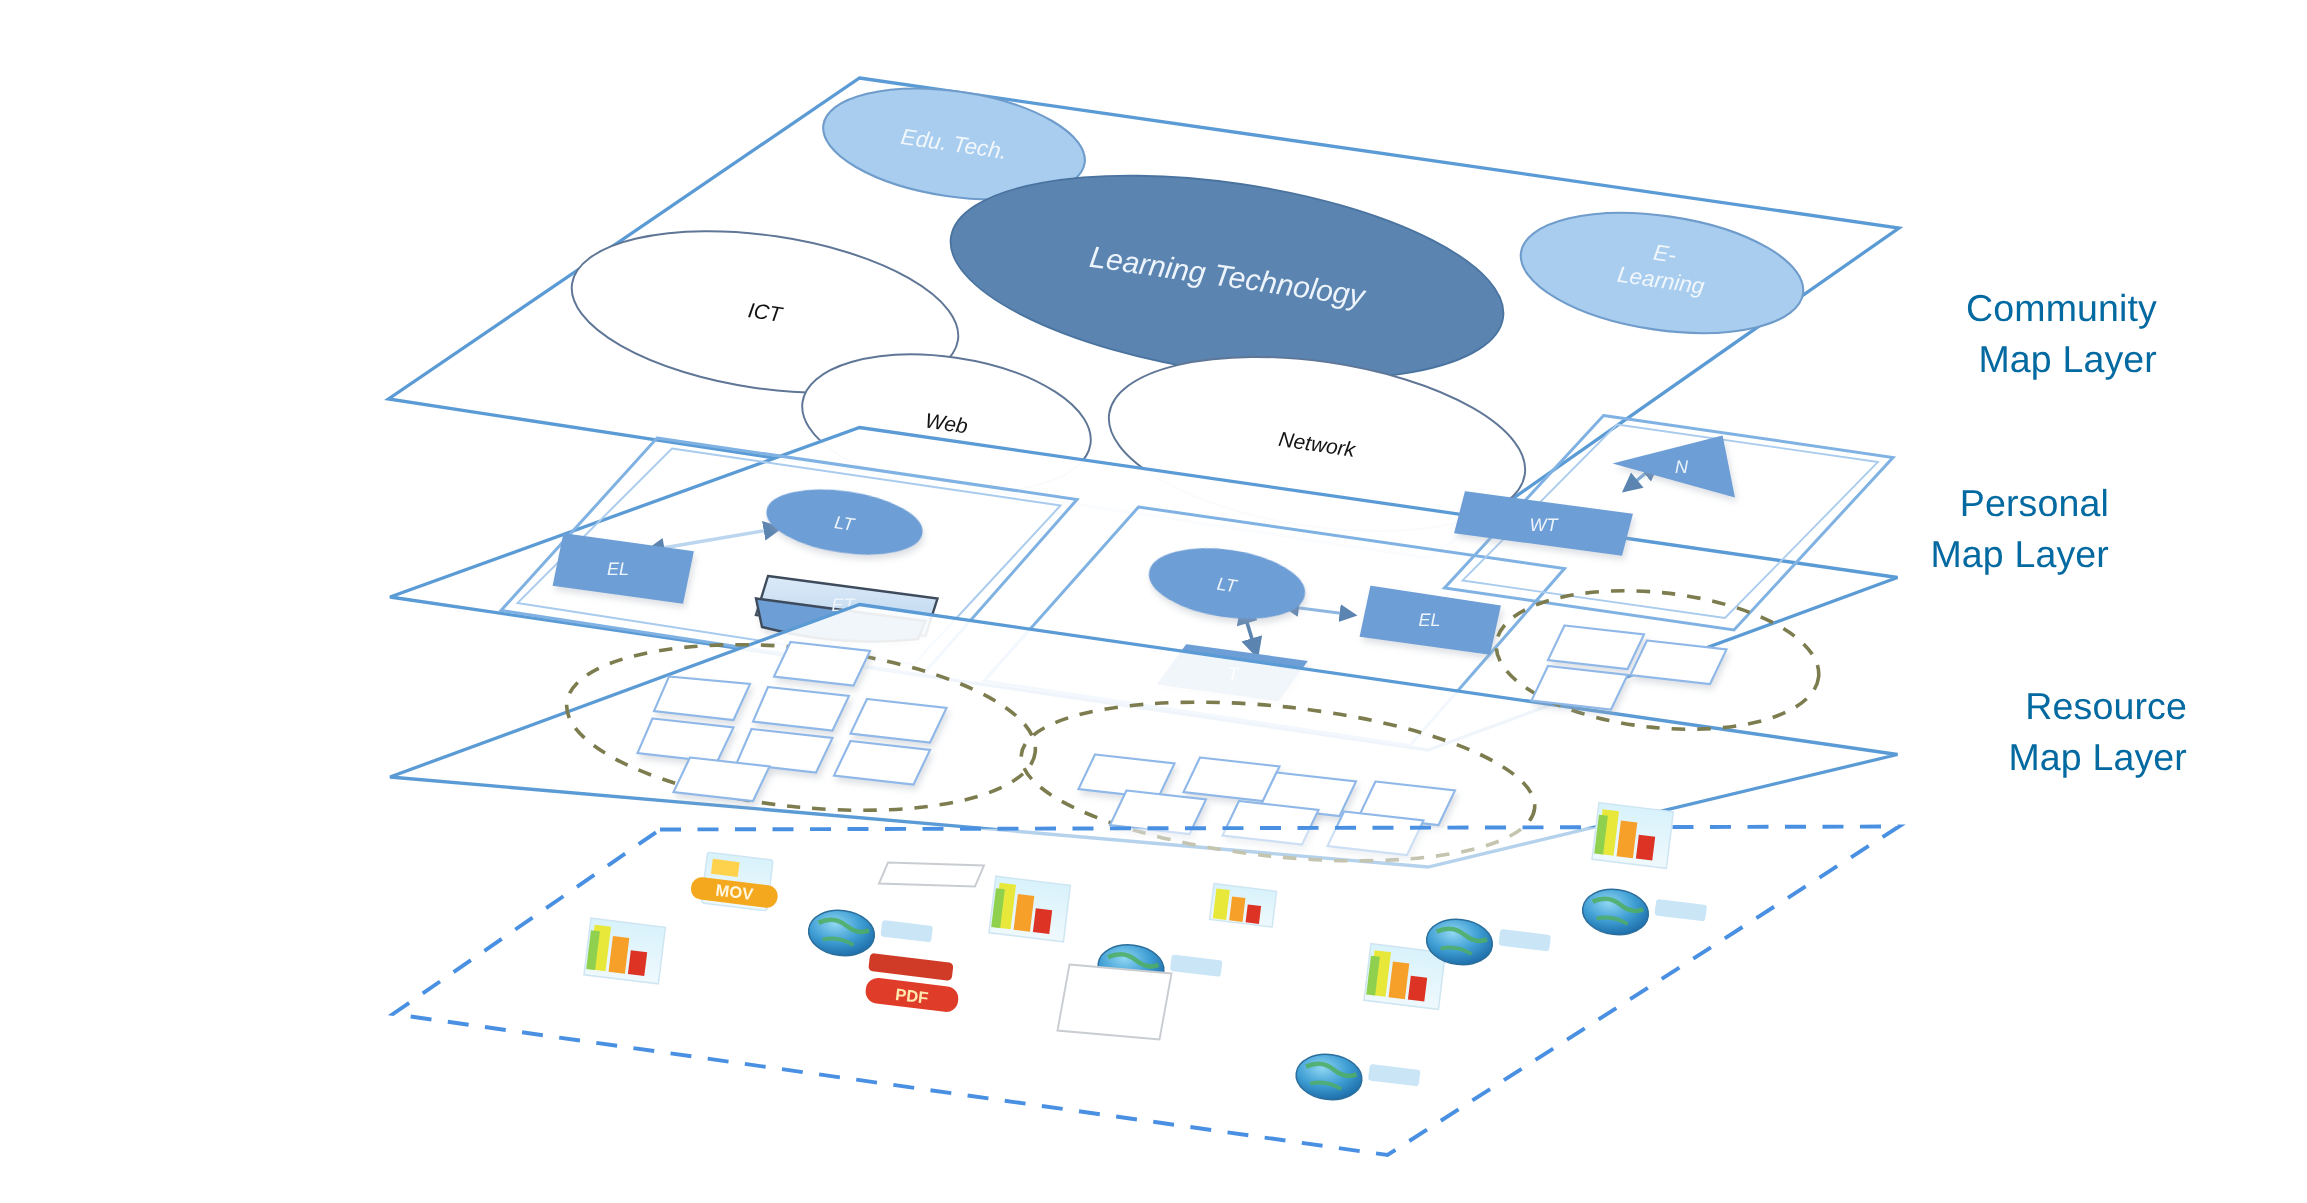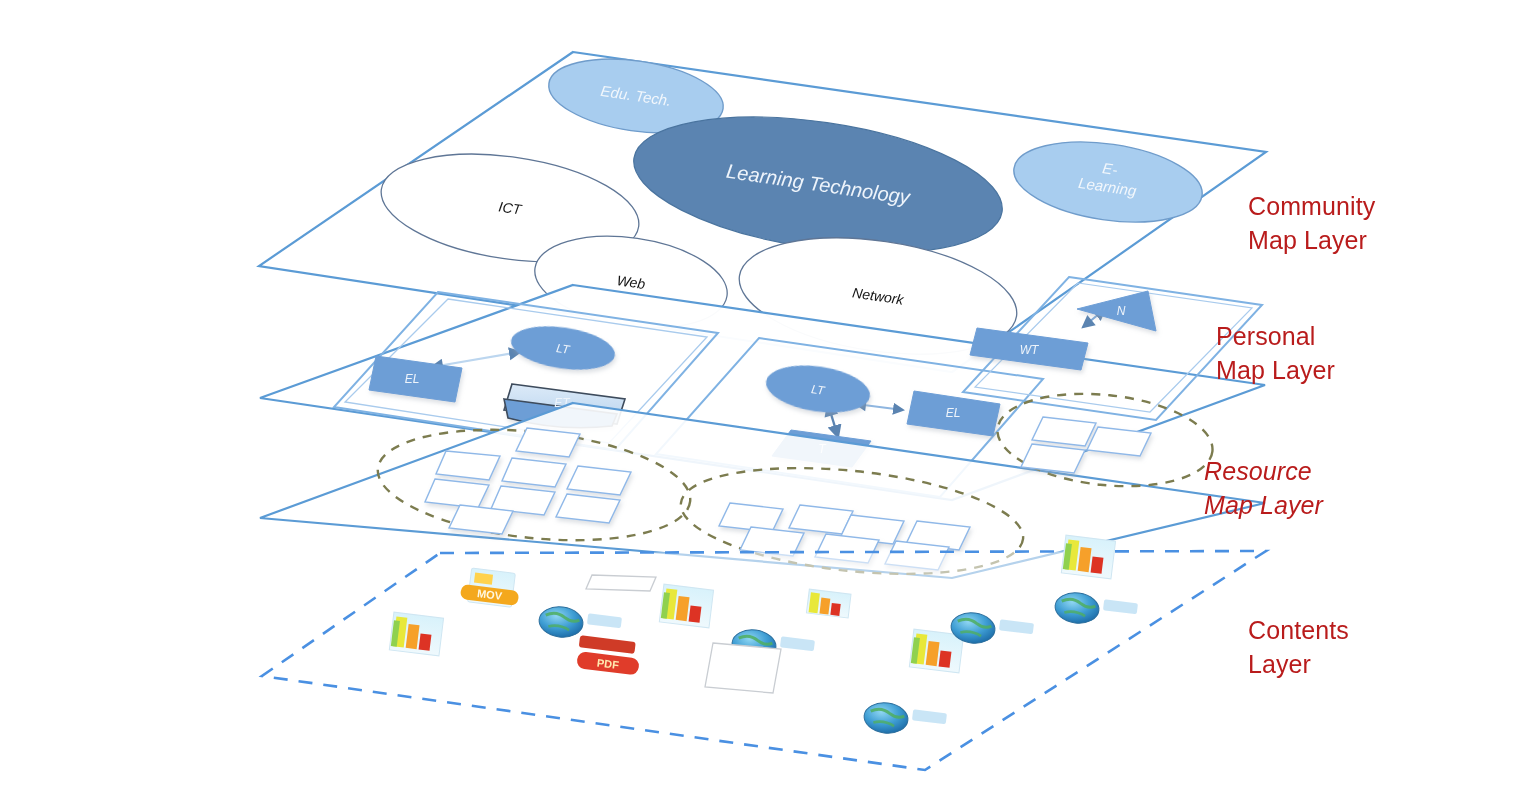--- a/index.html
+++ b/index.html
@@ -3,29 +3,29 @@
 <meta charset="utf-8">
 <style>
   html,body{margin:0;padding:0;background:#ffffff;}
   body{width:1538px;height:802px;overflow:hidden;font-family:"Liberation Sans",sans-serif;}
   #stage{position:relative;width:1538px;height:802px;background:#fff;}
   svg#diagram{position:absolute;left:0;top:0;width:1538px;height:802px;display:block;}
   .layer-label{
     position:absolute;
     font-family:"Liberation Sans",sans-serif;
     font-size:25px;
-    color:#b91c1c;
+    color:#0369a1;
     line-height:1.35;
-    text-align:left;
+    text-align:right;
     white-space:pre-line;
     letter-spacing:0.1px;
   }
   .lbl-community{left:1248px;top:190px;width:190px;}
   .lbl-personal{left:1216px;top:320px;width:190px;}
-  .lbl-resource{left:1204px;top:455px;width:190px;font-style:italic;}
+  .lbl-resource{left:1268px;top:455px;width:190px;}
   .lbl-contents{left:1248px;top:614px;width:190px;}
 </style>
 </head>
 <body>
 
 <div id="stage">
 
   <svg id="diagram" viewBox="0 0 1538 802">
     <defs>
       <marker id="arrowEnd" markerWidth="7" markerHeight="7" refX="5" refY="3" orient="auto">
@@ -295,16 +295,14 @@
       </g>
     </g>
   </svg>
 
   <div class="layer-label lbl-community">Community
 Map Layer</div>
   <div class="layer-label lbl-personal">Personal
 Map Layer</div>
   <div class="layer-label lbl-resource">Resource
 Map Layer</div>
-  <div class="layer-label lbl-contents">Contents
-Layer</div>
 
 </div>
 
 </body></html>

